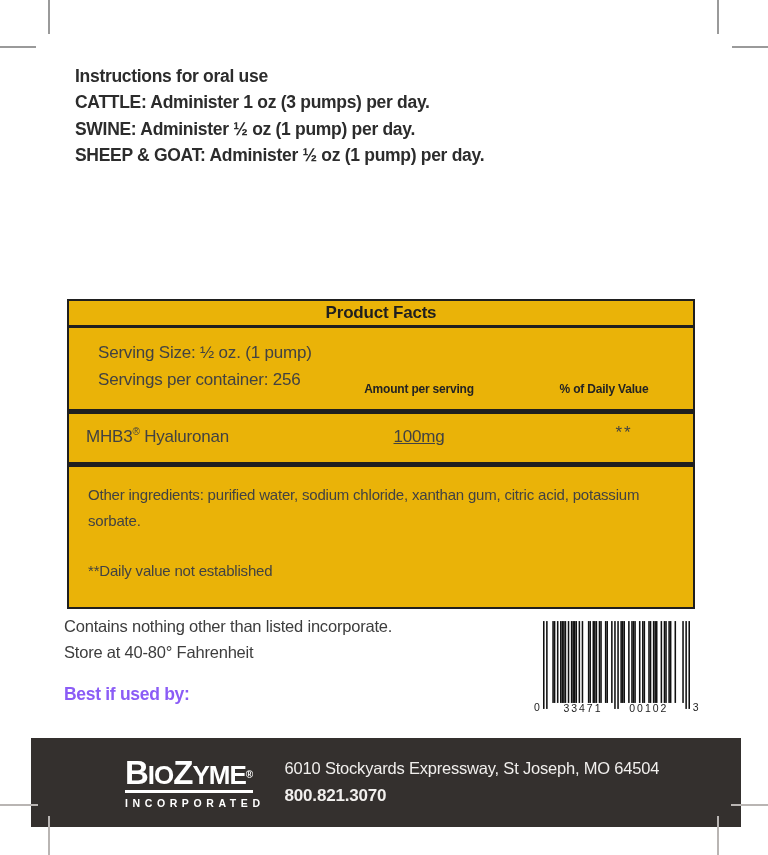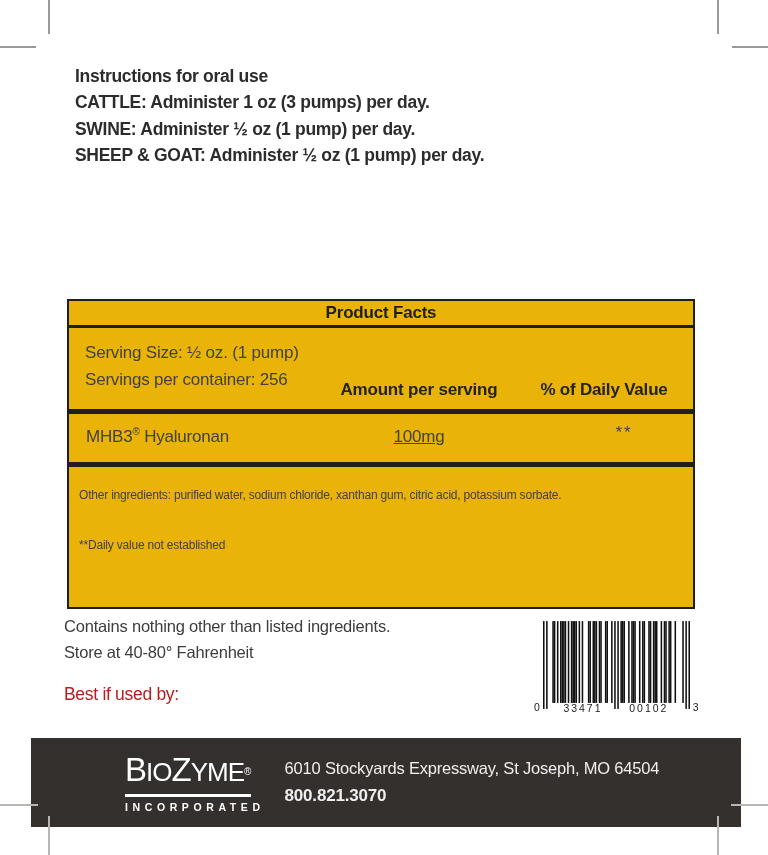--- a/index.html
+++ b/index.html
@@ -38,58 +38,58 @@
     border:2px solid #1f1f1f;box-sizing:border-box;background:#eab308;
   }
   .pf-title{
     height:24px;line-height:24px;text-align:center;
     font-weight:bold;font-size:17px;color:#1f1f1f;
     border-bottom:3px solid #1f1f1f;letter-spacing:-0.2px;
   }
   .pf-serving{
     position:relative;height:86px;box-sizing:border-box;
     border-bottom:5px solid #1f1f1f;
-    padding:11px 0 0 16px;font-size:17px;color:#424242;line-height:27px;
+    padding:11px 0 0 29px;font-size:17px;color:#424242;line-height:27px;
     letter-spacing:-0.2px;
   }
-  .pf-cols .cell{position:absolute;bottom:6px;font-weight:bold;font-size:17px;color:#232323;text-align:center;letter-spacing:-0.2px;}
+  .pf-cols .cell{position:absolute;bottom:6px;font-weight:bold;font-size:12px;color:#232323;text-align:center;letter-spacing:-0.2px;}
   .pf-col-amount{left:240px;width:220px;}
   .pf-col-dv{left:455px;width:160px;}
   .pf-row{
     position:relative;height:48px;box-sizing:content-box;
     border-bottom:5px solid #1f1f1f;font-size:17px;color:#424242;letter-spacing:-0.2px;
   }
   .pf-row .c1{position:absolute;left:17px;top:13px;}
   .pf-row .c2{position:absolute;left:240px;width:220px;top:13px;text-align:center;text-decoration:underline;}
   .pf-row .c3{position:absolute;left:475px;width:160px;top:9px;text-align:center;letter-spacing:2px;}
   .pf-other{
-    padding:15px 20px 0 10px;font-size:12px;color:#424242;line-height:26px;letter-spacing:-0.2px;
+    padding:15px 20px 0 19px;font-size:15px;color:#424242;line-height:26px;letter-spacing:-0.2px;
   }
   .pf-dvnote{margin-top:24px;}
   sup.reg{font-size:10px;vertical-align:super;line-height:0;}
 
   
   .storage{position:absolute;left:64px;top:613px;font-size:16.5px;color:#3d3d3d;line-height:26px;letter-spacing:-0.2px;}
-  .bestby{position:absolute;left:64px;top:684px;font-weight:normal;font-size:17.5px;color:#b91c1c;letter-spacing:-0.3px;}
+  .bestby{position:absolute;left:64px;top:684px;font-weight:bold;font-size:17.5px;color:#8b5cf6;letter-spacing:-0.3px;}
 
   
   .barcode{position:absolute;left:534px;top:621px;display:flex;align-items:flex-end;gap:3px;}
   .bc-digit{font-size:10.5px;color:#222;line-height:1;padding-bottom:1px;}
   .barcode svg{display:block;}
   .barcode svg text{font-family:"Liberation Sans",sans-serif;font-size:10.5px;fill:#222;letter-spacing:2px;}
 
   
   .footer{
     position:absolute;left:31px;top:738px;width:710px;height:89px;
     background:#34302e;display:flex;align-items:center;z-index:1;
   }
   .logo{margin-left:94px;color:#fff;}
   .logo-word{
-    display:inline-block;border-bottom:3px solid #fff;padding-bottom:8px;
-    font-weight:normal;letter-spacing:-1px;line-height:1;white-space:nowrap;
+    display:inline-block;border-bottom:3px solid #fff;padding-bottom:1px;
+    font-weight:bold;letter-spacing:-1px;line-height:1;white-space:nowrap;
   }
   .logo-word .lg{font-size:33px;}
   .logo-word .sm{font-size:26px;}
   .logo-reg{font-size:10px;vertical-align:super;letter-spacing:0;}
   .logo-sub{font-size:10.5px;font-weight:bold;letter-spacing:4.6px;margin-top:4px;color:#fff;white-space:nowrap;}
   .footer-text{margin-left:20px;color:#f1efed;}
   .addr{font-size:16.5px;letter-spacing:-0.2px;}
   .phone{font-size:17px;font-weight:bold;margin-top:8px;letter-spacing:-0.2px;}
 </style>
 </head>
@@ -132,21 +132,21 @@
       <div class="c3">**</div>
     </div>
 
     <div class="pf-other">
       <div>Other ingredients: purified water, sodium chloride, xanthan gum, citric acid, potassium sorbate.</div>
       <div class="pf-dvnote">**Daily value not established</div>
     </div>
   </div>
 
   <div class="storage">
-    <div>Contains nothing other than listed ingredients.</div>
+    <div>Contains nothing other than listed incorporate.</div>
     <div>Store at 40-80° Fahrenheit</div>
   </div>
   <div class="bestby">Best if used by:</div>
 
   <div class="barcode">
     <span class="bc-digit">0</span>
     <svg id="bc-svg" width="147" height="92" viewBox="0 0 147.25 92">
         <rect x="0.00" y="0" width="1.55" height="88" fill="#111"></rect>
         <rect x="3.10" y="0" width="1.55" height="88" fill="#111"></rect>
         <rect x="9.30" y="0" width="1.55" height="82" fill="#111"></rect>

